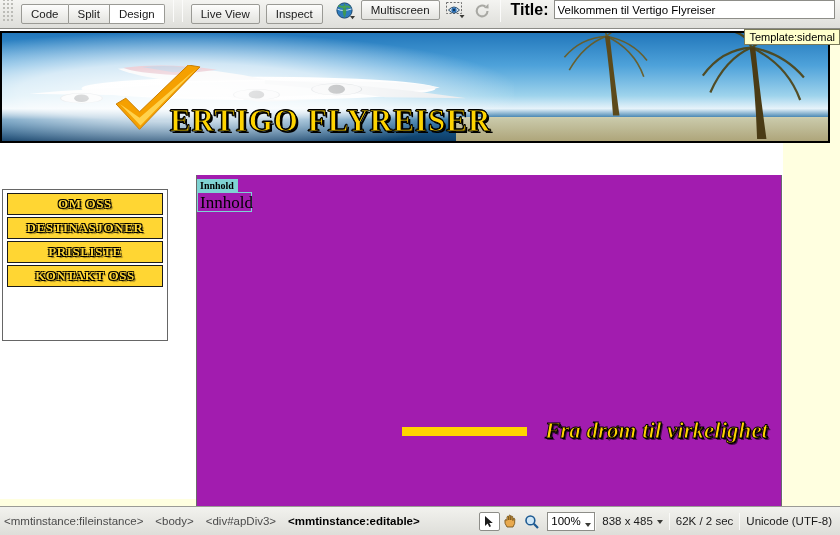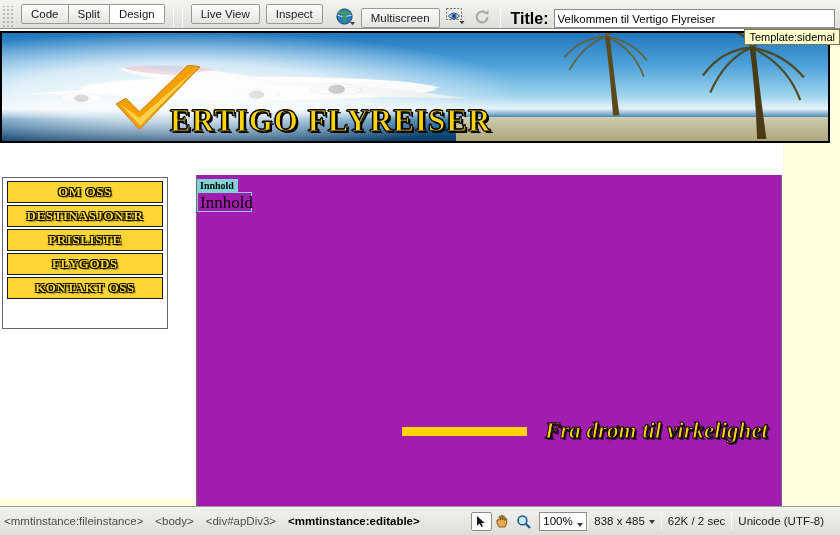--- a/index.html
+++ b/index.html
@@ -9,21 +9,21 @@
     background:#ffffe0;
     font-family:"Liberation Sans", sans-serif;
     font-size:11px; color:#000;
   }
 
   
   .toolbar{
     position:absolute; left:0; top:0; width:840px; height:29px;
     background:linear-gradient(#f4f4f1,#dededa);
     border-bottom:1px solid #8a8a86;
-    display:flex; align-items:flex-end;
+    display:flex; align-items:flex-start;
   }
   .grip{ width:12px; height:22px; margin:0 3px 0 2px;
     background-image:radial-gradient(#b9b9b4 40%, transparent 41%);
     background-size:4px 4px; background-position:0 2px; opacity:.95; }
   .tbgroup{ display:flex; align-items:center; height:100%; padding:0 4px; }
   .sep{ width:1px; height:22px; background:#b2b2ad; border-right:1px solid #fbfbfa; margin:0 4px; }
 
   .btn{
     height:20px; padding:0 9px; margin:0;
     display:flex; align-items:center; justify-content:center;
@@ -80,21 +80,21 @@
     position:absolute; left:168px; bottom:2px; white-space:nowrap;
     font-family:"Liberation Serif", serif; font-weight:bold; font-style:normal;
     font-size:31px; letter-spacing:1px; color:#ffd400;
     -webkit-text-stroke:1px #000;
     text-shadow:2px 2px 0 #000, -1px 0 0 #000, 0 -1px 0 #000;
   }
   .check{ position:absolute; left:108px; bottom:-2px; width:98px; height:78px; }
 
   
   .navbox{
-    position:absolute; left:2px; top:148px; width:166px; height:152px;
+    position:absolute; left:2px; top:160px; width:166px; height:152px;
     background:#fff; border:1px solid #666;
     padding:3px 4px;
   }
   .navitem{
     height:22px; margin-bottom:2px;
     background:#ffd633; border:1px solid #1a1a1a;
     display:flex; align-items:center; justify-content:center;
     font-family:"Liberation Serif", serif; font-weight:bold;
     font-size:13px; letter-spacing:.6px; color:#ffd633;
     text-shadow:1px 1px 0 #000,-1px -1px 0 #000,1px -1px 0 #000,-1px 1px 0 #000, 2px 2px 1px rgba(0,0,0,.45);
@@ -285,21 +285,20 @@
         <path d="M10 40 L31 62 L88 4 L30 54 z" fill="#ffd24d"></path>
       </svg>
 
       <div class="b-title">ERTIGO FLYREISER</div>
     </div>
 
     <div class="navbox">
       <div class="navitem">OM OSS</div>
       <div class="navitem">DESTINASJONER</div>
       <div class="navitem">PRISLISTE</div>
-      <div class="navitem">FLYGODS</div>
       <div class="navitem">KONTAKT OSS</div>
     </div>
 
     <div class="content">
       <div class="slogan-row">
         <div class="bar left"></div>
         <div class="slogan">Fra drøm til virkelighet</div>
 
       </div>
     </div>
@@ -347,14 +346,14 @@
   <div class="vsep"></div>
   <div class="stitem">
     <span>838 x 485</span>
     <span class="caret"></span>
   </div>
 
   <div class="vsep"></div>
   <div class="stitem">62K / 2 sec</div>
 
   <div class="vsep"></div>
-  <div class="stitem" style="padding-right:16px">Unicode (UTF-8)</div>
+  <div class="stitem" style="padding-right:8px">Unicode (UTF-8)</div>
 </div>
 
 </body></html>

